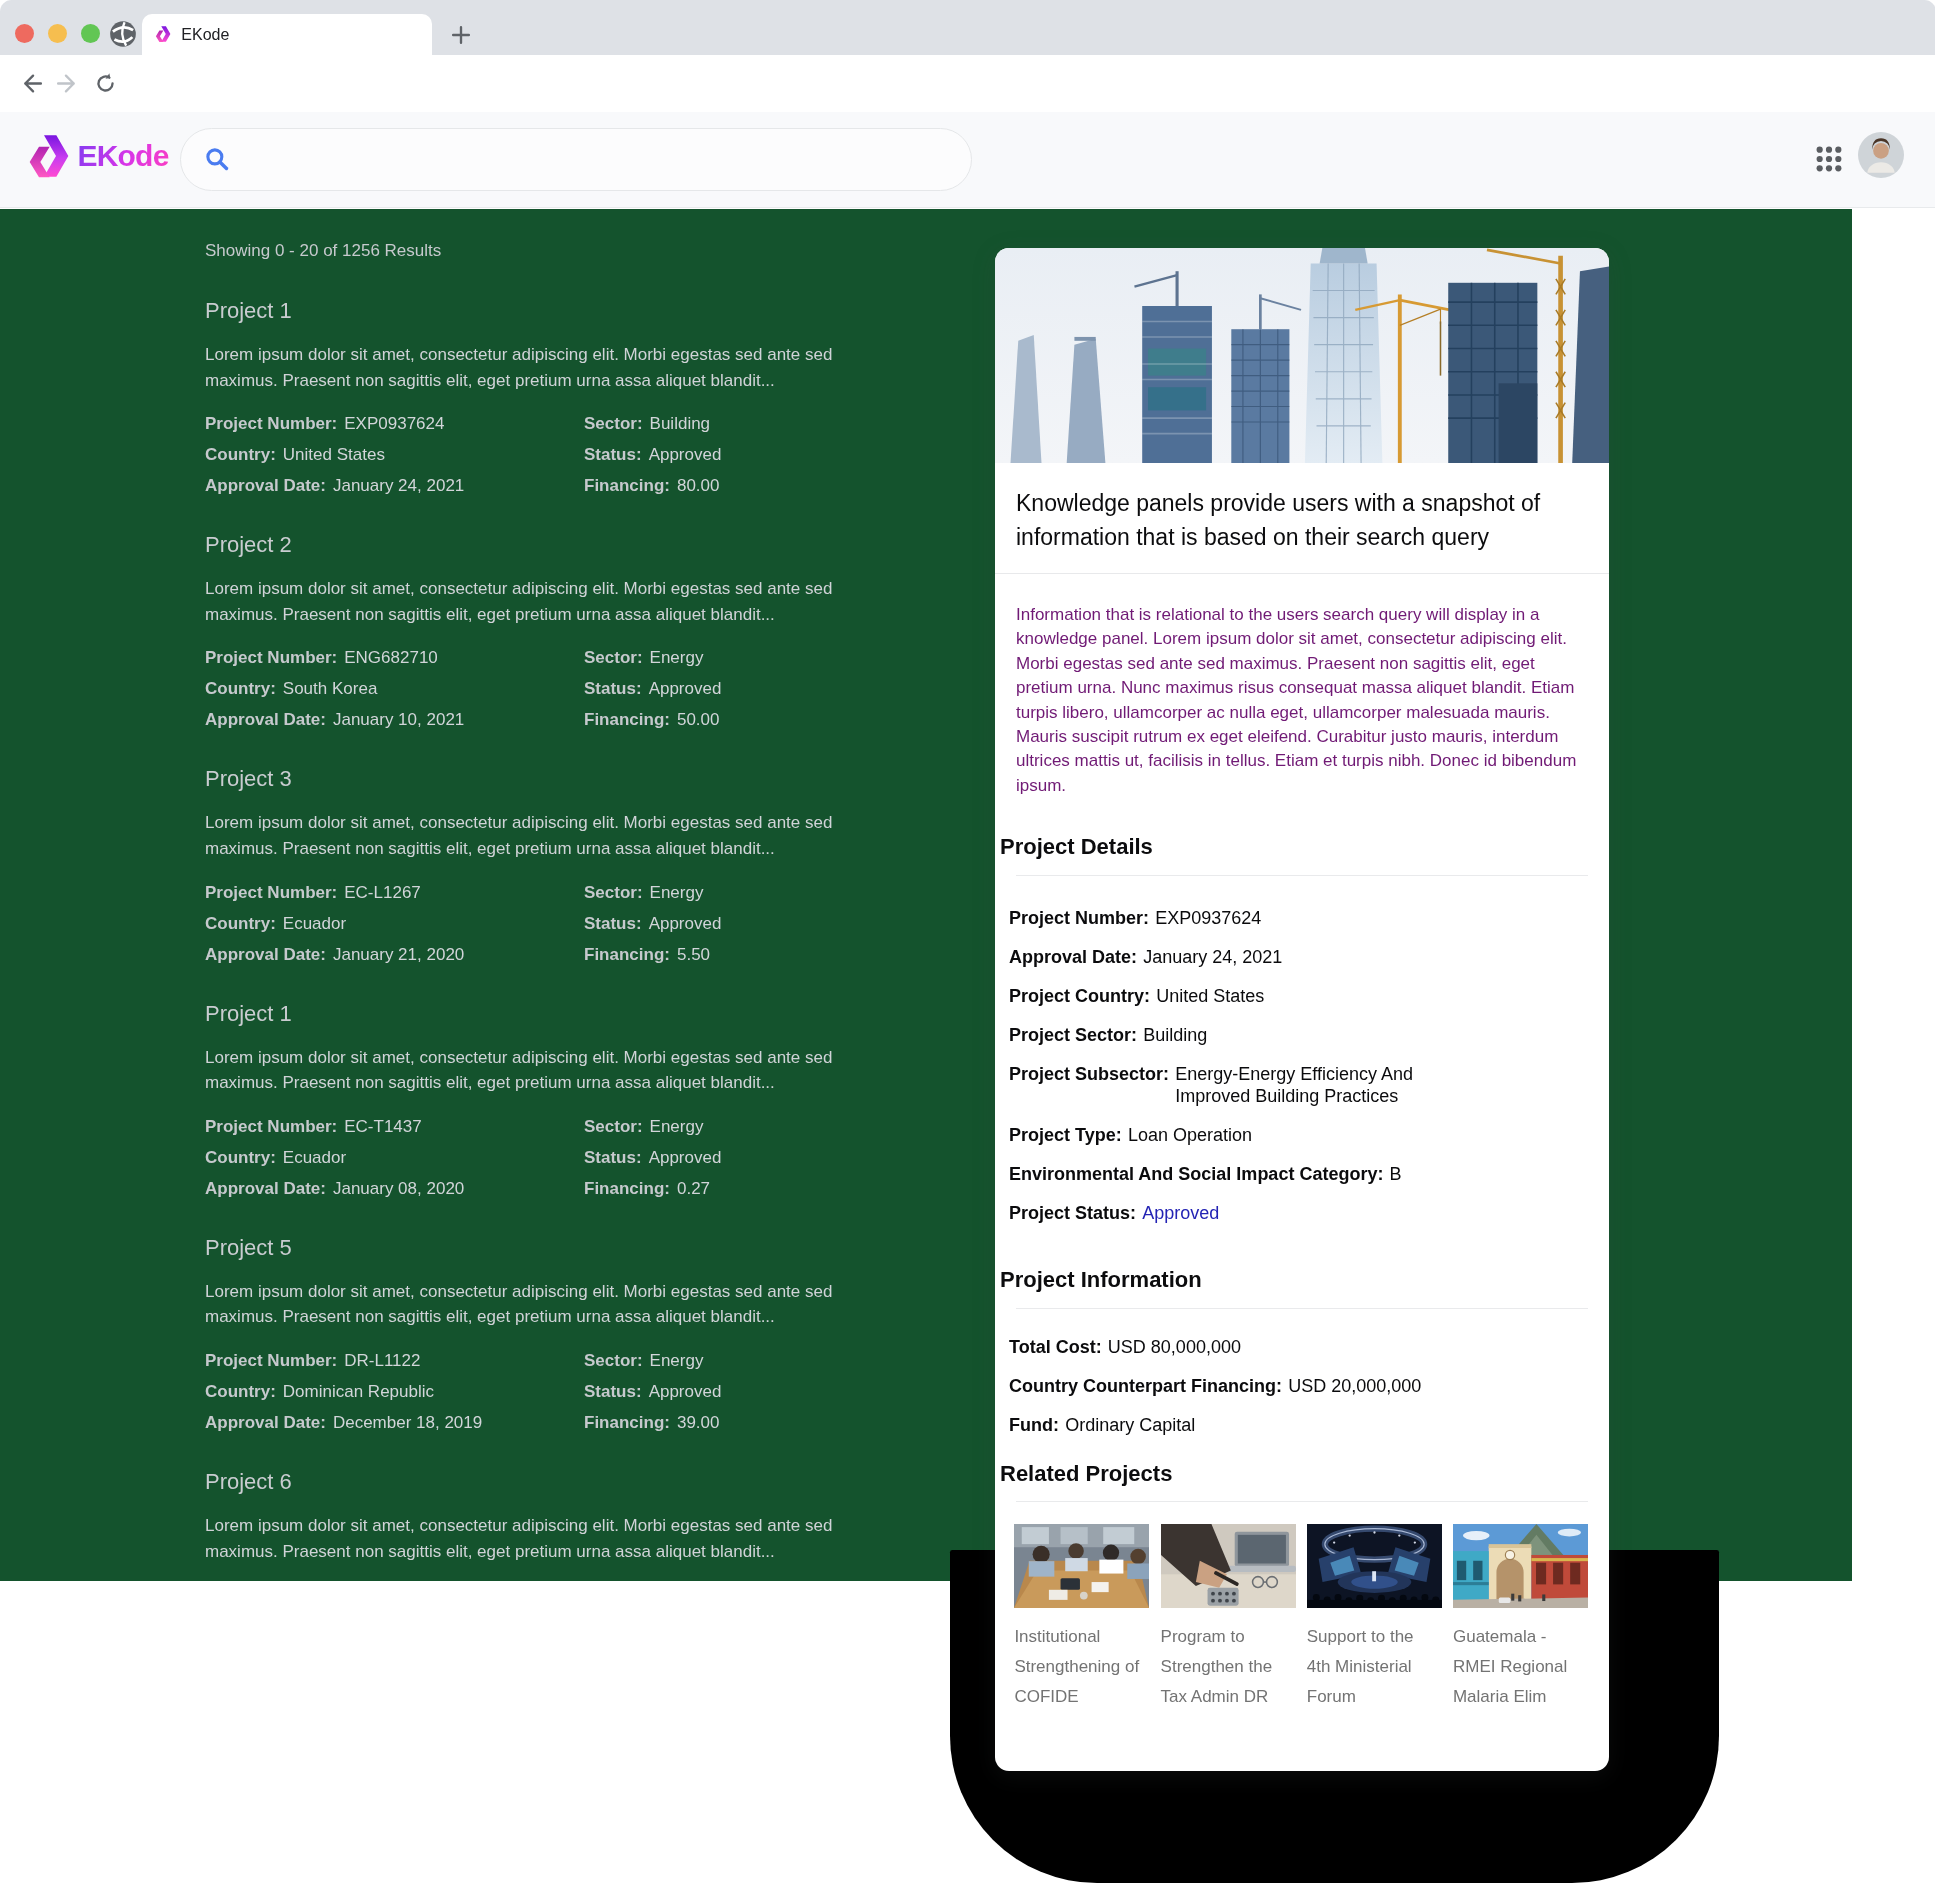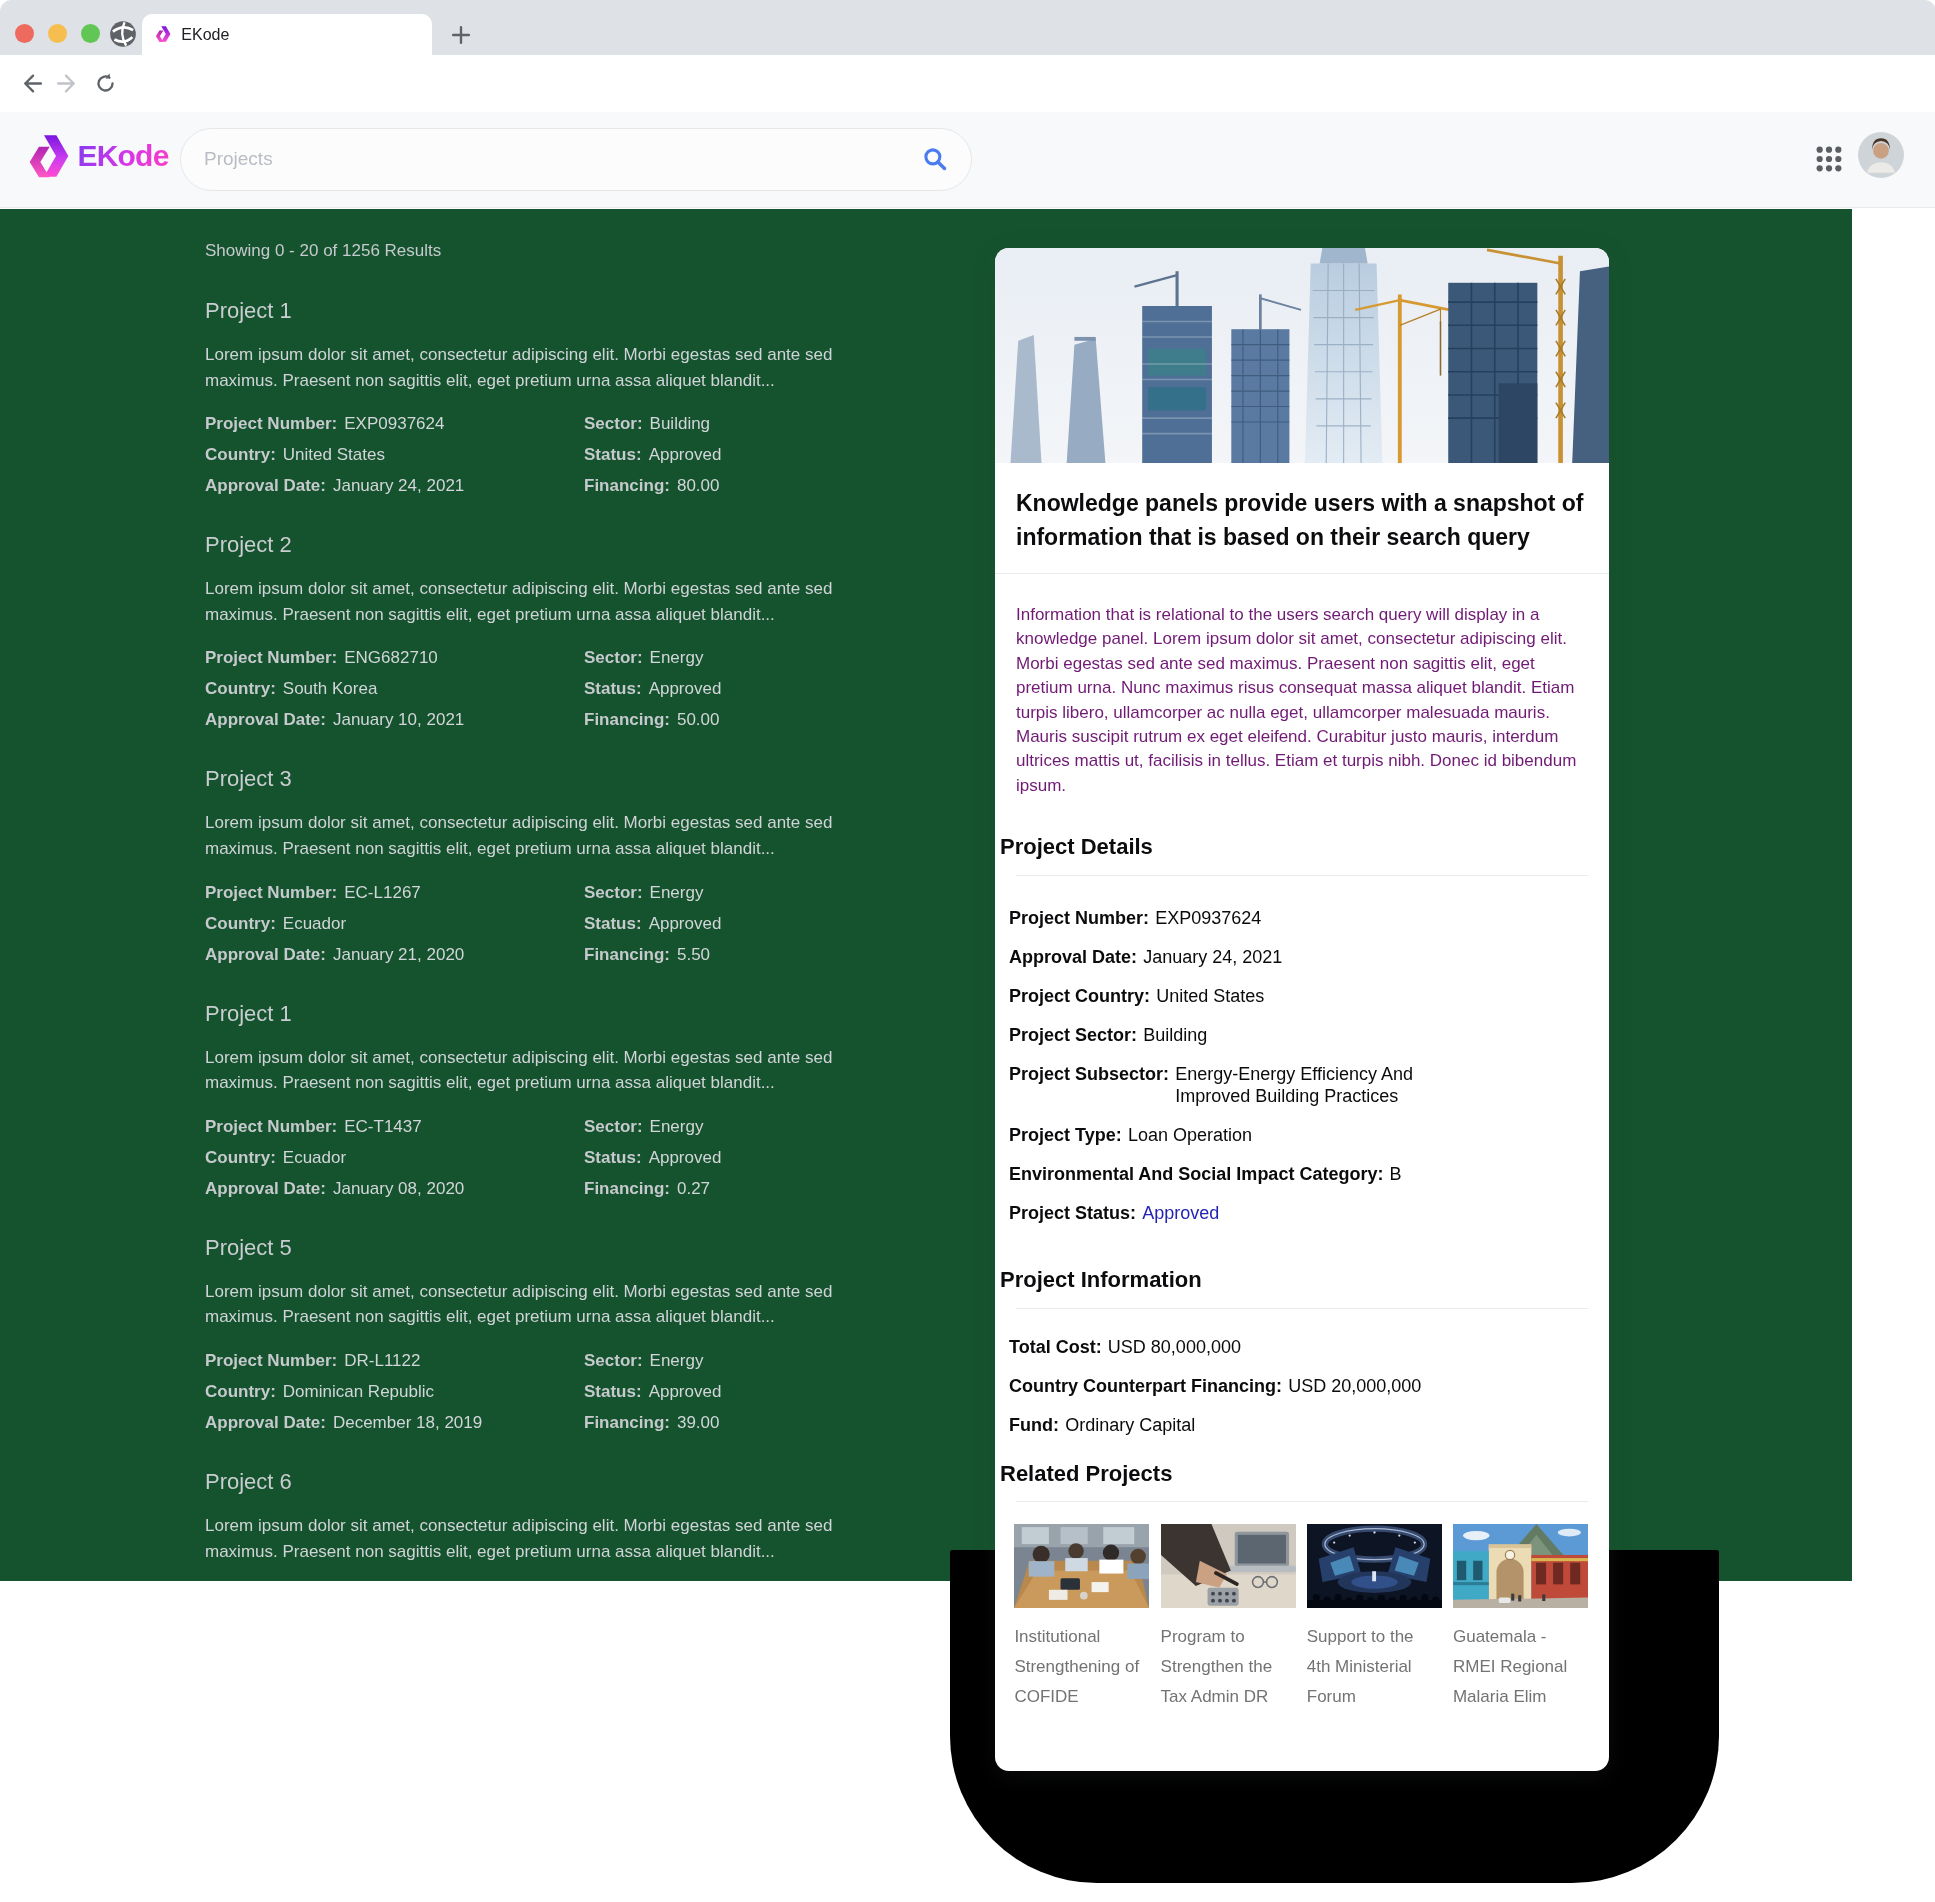--- a/index.html
+++ b/index.html
@@ -49,21 +49,21 @@
   .meta-cell.c1 { width:379px; flex:0 0 auto; }
   .m-label { font-size:17px; font-weight:700; color:#c6c9cd; }
   .m-value { font-size:17px; color:#d2d5d9; }
 
   
   .black-shape { position:absolute; left:950px; top:1438px; width:769px; height:333px; background:#000000; border-radius:2.3px 2.3px 147px 147px; }
 
   
   .panel { position:absolute; left:995px; top:136px; width:614px; height:1523px; background:#ffffff; border-radius:14px; overflow:hidden; box-shadow:0 5.4px 23px rgba(60,64,67,.18); }
   .hero { width:614px; height:215px; display:block; }
-  .p-title { padding:22.5px 21px 19.4px 21px; font-size:23px; line-height:34px; font-weight:700; color:#0c0c0e; }
+  .p-title { padding:22.5px 21px 19.4px 21px; font-size:23px; line-height:34px; font-weight:400; color:#0c0c0e; }
   .hr-full { border:none; border-top:1.2px solid #e8e9eb; }
   .hr-pad { border:none; border-top:1.2px solid #e9eaec; margin:14.7px 21px 0 21px; }
   .p-desc { padding:29px 21px 0 21px; font-size:17px; line-height:24.4px; color:#701a75; }
   .sec-h { padding:0 5px; font-size:22px; font-weight:700; color:#0c0c0e; }
   .sec-h.details { margin-top:36px; }
   .sec-h.info { margin-top:43px; }
   .sec-h.related { margin-top:25px; }
   .rows { padding:31px 21px 0 14px; }
   .rows.info-rows { padding-top:27px; }
   .d-row { margin-bottom:17px; font-size:18px; color:#0b0b0d; line-height:22px; }
@@ -186,21 +186,20 @@
                 <stop offset="1" stop-color="#ff58c4"></stop>
             </linearGradient>
           </defs>
           <path d="M45 18 L82 18 L118 80 L82 142 L45 142 L81 80 Z" fill="url(#lg1)"></path>
           <path d="M62 52 L30 52 L2 98 L30 144 L62 144 L34 98 Z" fill="url(#lg2)"></path>
         </svg>
         <span class="logo-text">EKode</span>
       </div>
 
       <div class="searchpill">
-        <span class="search-ph">Projects</span>
         <span>
           <svg width="25.6" height="25.6" viewBox="0 0 66 66">
             <circle cx="28" cy="28" r="18" fill="none" stroke="#4a7cf0" stroke-width="8"></circle>
             <path d="M41 41 L58 58" stroke="#4a7cf0" stroke-width="9" stroke-linecap="round"></path>
           </svg>
         </span>
       </div>
 
       <div class="appsgrid">
         <svg width="28" height="28" viewBox="0 0 72 72">

